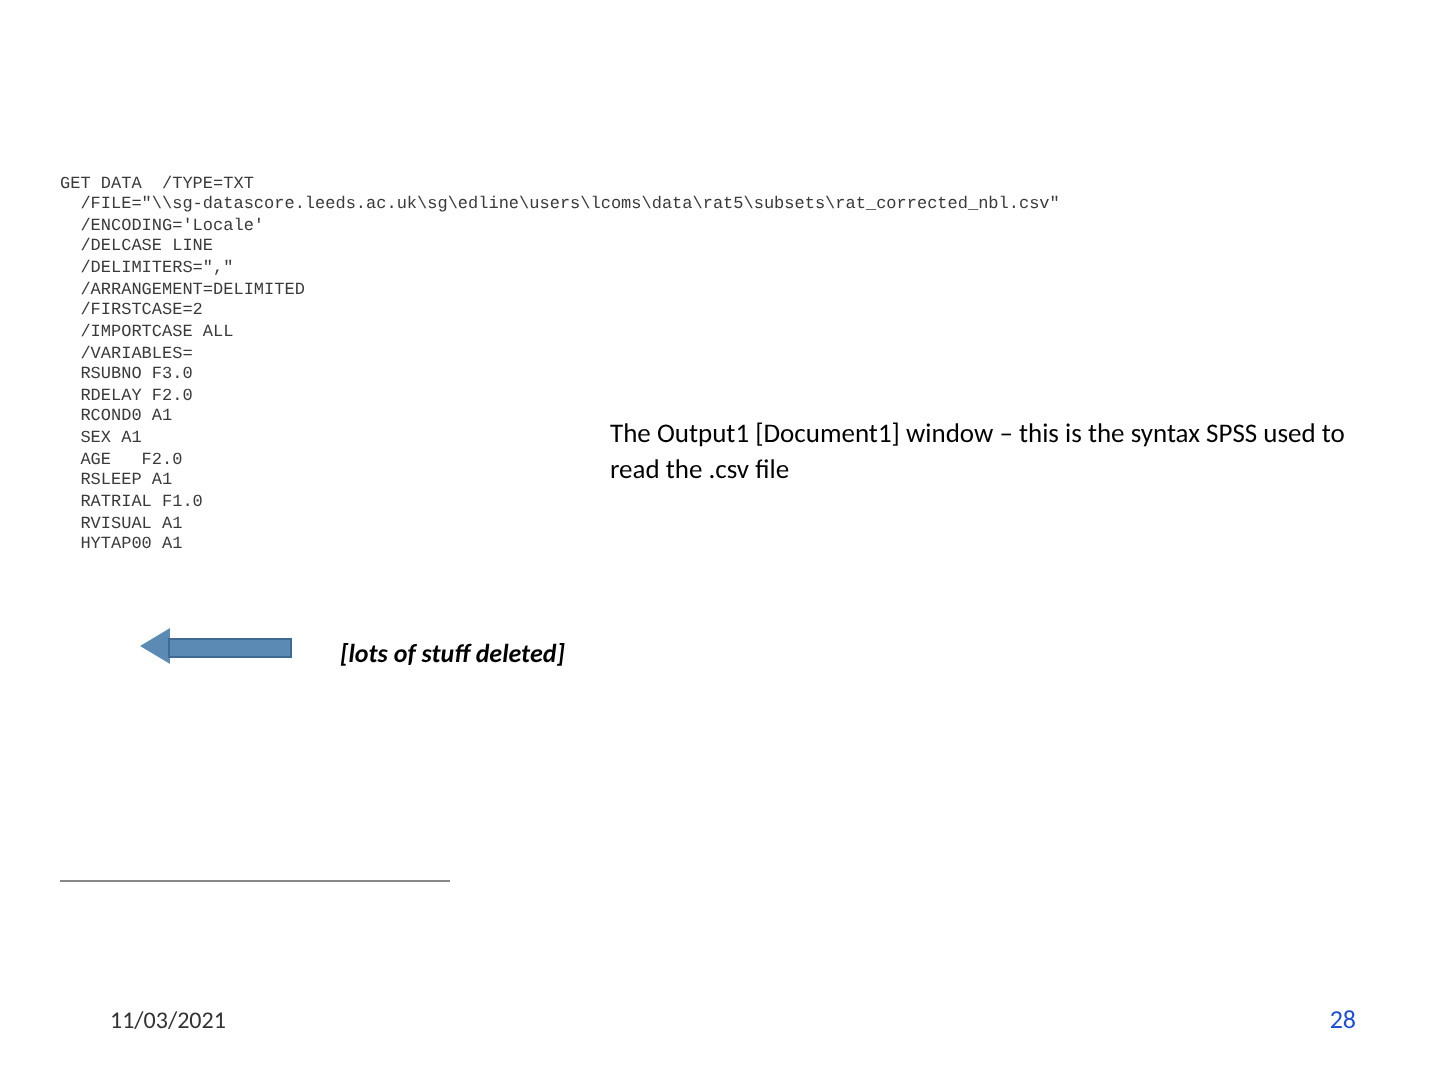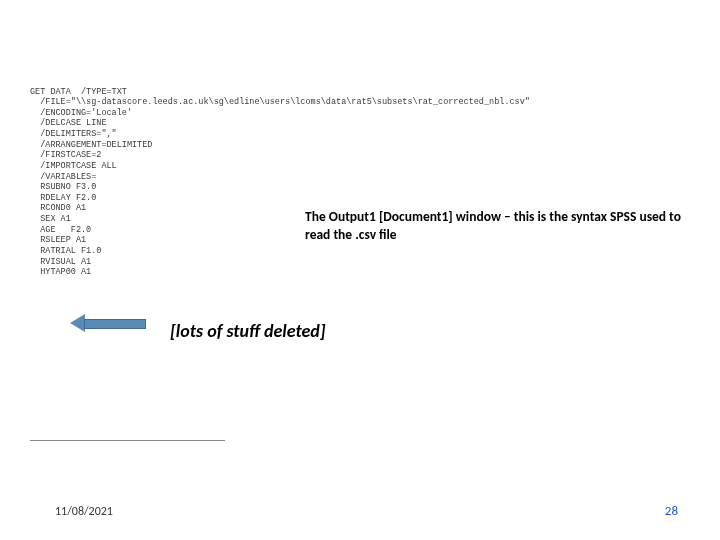--- a/index.html
+++ b/index.html
@@ -32,30 +32,30 @@
   #code-bottom {
     left: 30px;
     top: 350px;
   }
   .caption {
     position: absolute;
     left: 305px;
     top: 208px;
     width: 380px;
     font-size: 13.5px;
-    font-weight: 700;
+    font-weight: 400;
     color: #000;
     line-height: 1.3;
   }
   .deleted-note {
     position: absolute;
     left: 170px;
     top: 320px;
     font-style: italic;
-    font-size: 18px;
+    font-size: 13px;
     font-weight: 600;
     color: #000;
   }
   .arrow {
     position: absolute;
     left: 70px;
     top: 314px;
     width: 80px;
     height: 18px;
   }
@@ -130,17 +130,17 @@
   <div class="arrow">
     <div class="arrow-head"></div>
     <div class="arrow-shaft"></div>
   </div>
 
   <div class="deleted-note">[lots of stuff deleted]</div>
 
 
   <div class="underline"></div>
 
-  <div class="footer-date">11/08/2021</div>
+  <div class="footer-date">11/03/2021</div>
 
   <div class="footer-page">28</div>
 
 </div>
 
 </body></html>

